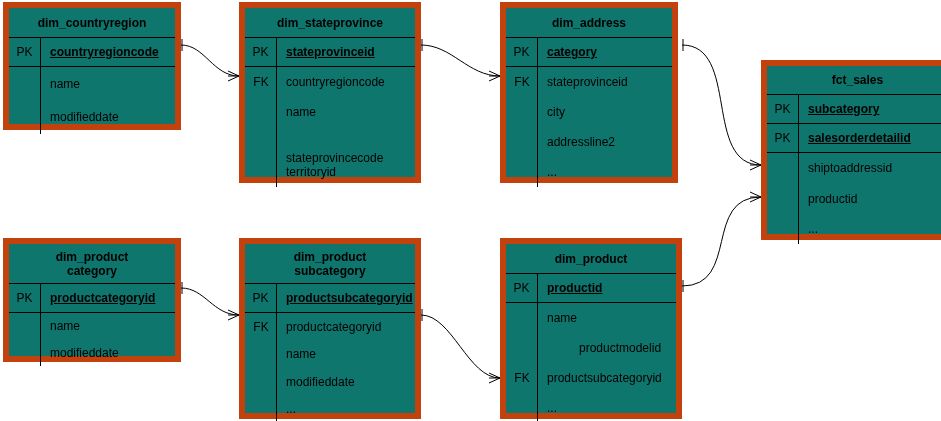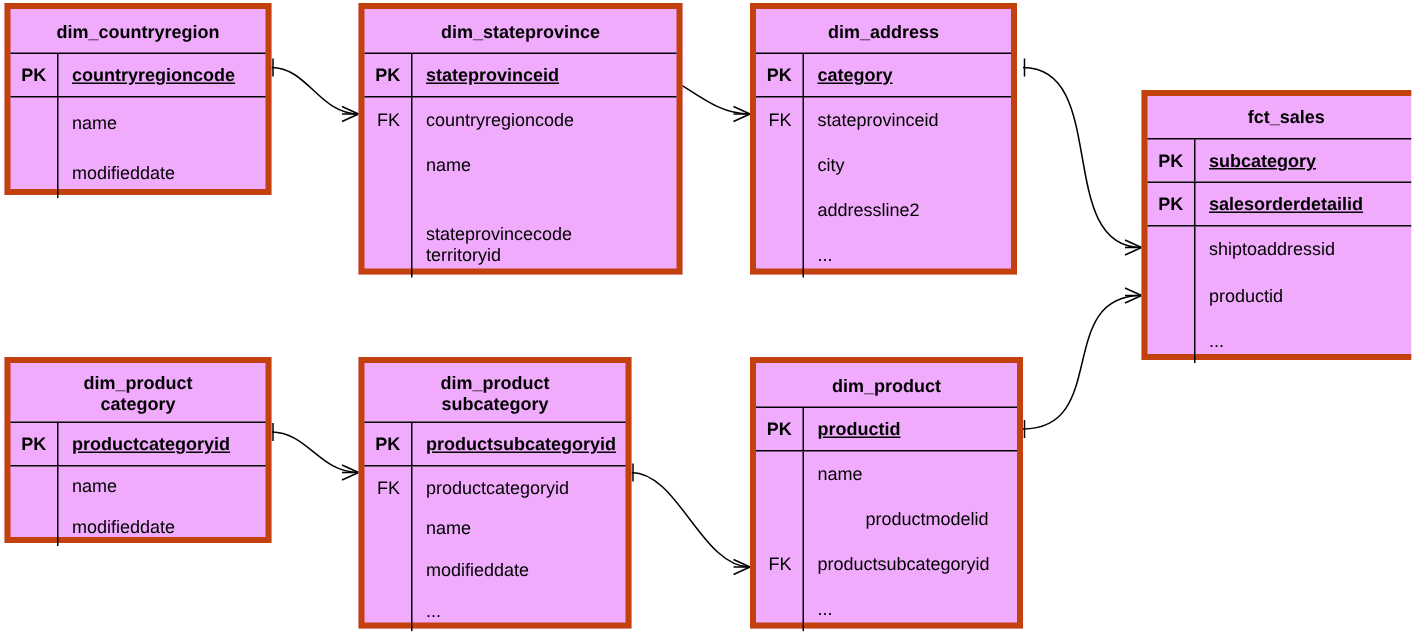--- a/index.html
+++ b/index.html
@@ -19,22 +19,22 @@
     position: absolute;
     left: 0;
     top: 0;
     width: 941px;
     height: 421px;
     pointer-events: none;
   }
   .entity {
     position: absolute;
     box-sizing: border-box;
-    border: 4px solid #c2410c;
-    background: #f0abfc;
+    border: 6px solid #c2410c;
+    background: #0f766e;
   }
   .entity-title {
     box-sizing: border-box;
     width: 100%;
     display: flex;
     align-items: center;
     justify-content: center;
     text-align: center;
     font-size: 12px;
     font-weight: bold;
@@ -51,21 +51,21 @@
     border-bottom: 1px solid #000000;
   }
   .key-cell {
     box-sizing: border-box;
     width: 32px;
     flex: 0 0 32px;
     display: flex;
     align-items: center;
     justify-content: center;
     font-size: 12px;
-    font-weight: bold;
+    font-weight: normal;
     color: #000000;
     border-right: 1px solid #000000;
   }
   .name-cell {
     box-sizing: border-box;
     flex: 1 1 auto;
     display: flex;
     align-items: center;
     padding-left: 9px;
     font-size: 12px;
@@ -178,21 +178,21 @@
         <div class="name-cell pk">countryregioncode</div>
       </div>
       <div class="body-block" style="height: 67px;">
         <div class="body-keycol"></div>
         <div class="body-names">
           <span style="top: 9.75px;">name</span>
           <span style="top: 43.25px;">modifieddate</span>
         </div>
       </div>
     </div>
-    <div class="entity" style="left: 239px; top: 2px; width: 216px; height: 181px;">
+    <div class="entity" style="left: 239px; top: 2px; width: 182px; height: 181px;">
       <div class="entity-title" style="height: 30px;">dim_stateprovince</div>
       <div class="attr-row" style="height: 29px;">
         <div class="key-cell">PK</div>
         <div class="name-cell pk">stateprovinceid</div>
       </div>
       <div class="body-block" style="height: 120px;">
         <div class="body-keycol">
           <span style="top: 8px;">FK</span>
         </div>
         <div class="body-names">

